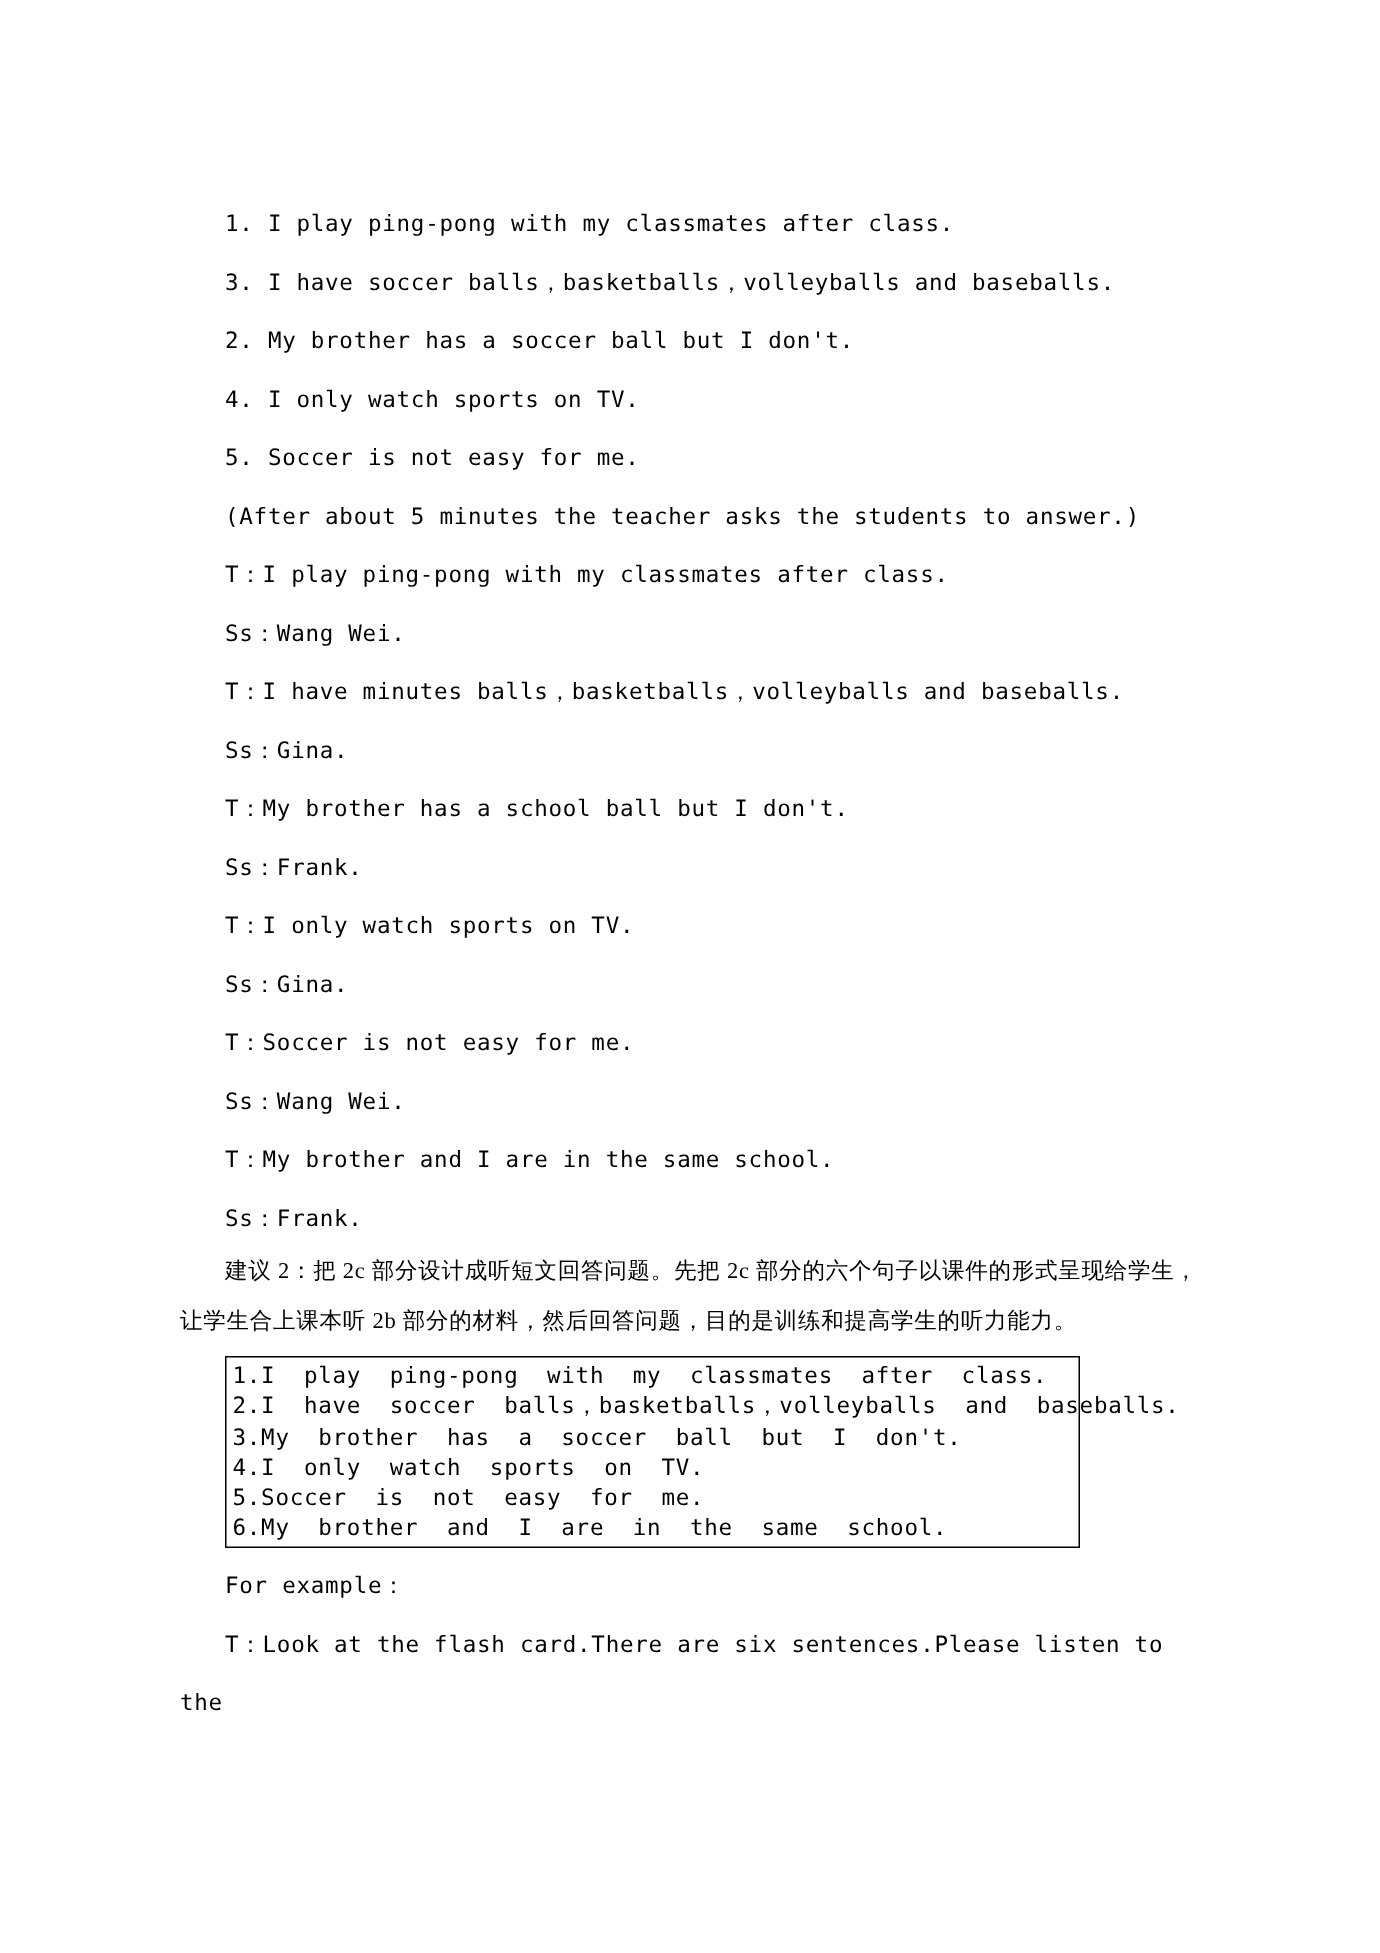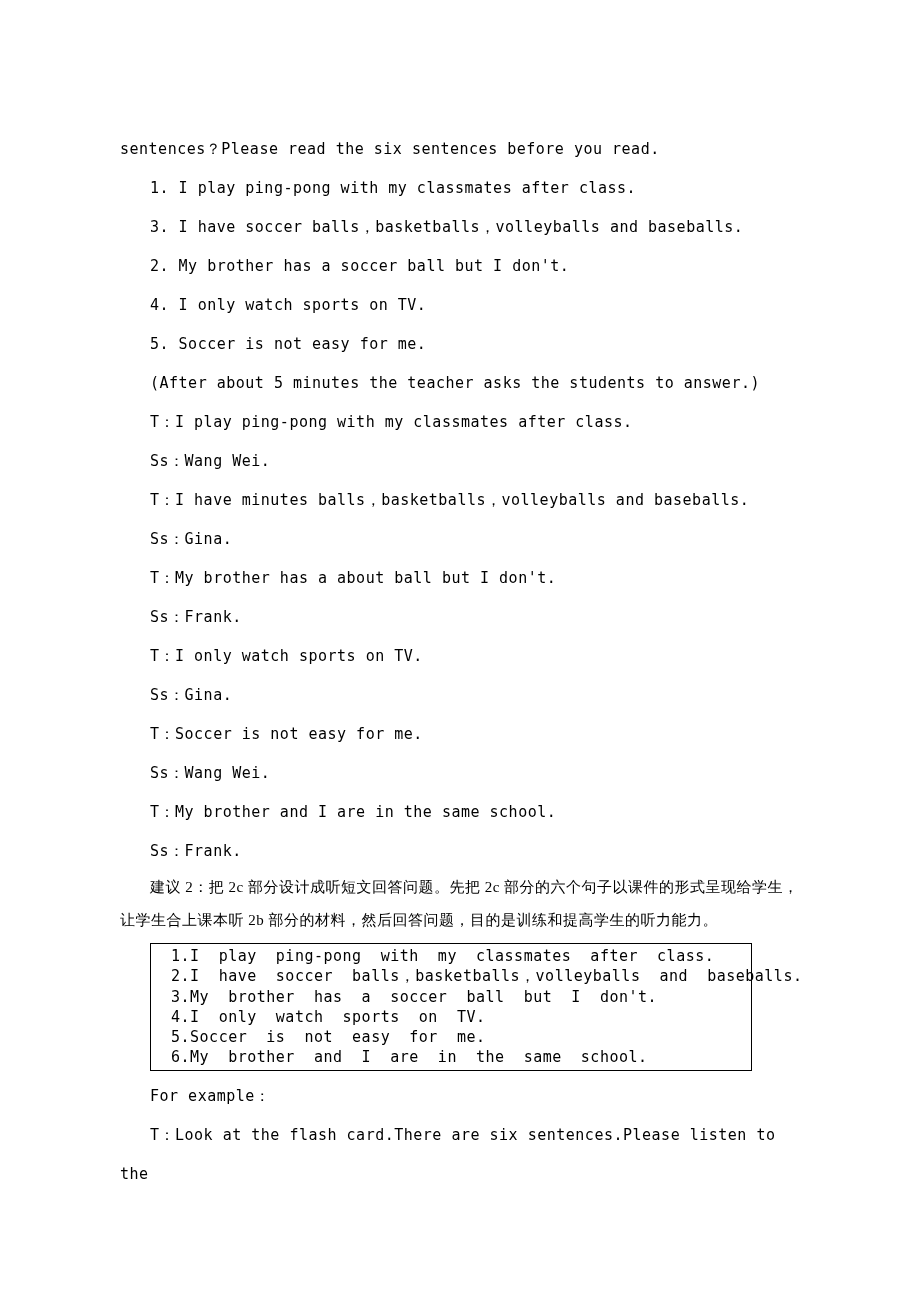--- a/index.html
+++ b/index.html
@@ -21,49 +21,48 @@
   }
   .indent {
     text-indent: 2em;
   }
   .mono {
     font-family: "SimSun", "宋体", monospace;
   }
   .box {
     border: 1px solid #000;
     margin: 6px 0 6px 2em;
-    padding: 2px 20px;
+    padding: 2px 4px;
     line-height: 1.35;
     font-size: 15px;
     width: 560px;
   }
   .box p {
     margin: 0;
     white-space: pre;
   }
   .box p.last {
   }
 </style>
 </head>
 <body>
 
 <div class="page">
 
-  <p class="para mono">sentences？Please read the six sentences before you read.</p>
   <p class="para indent mono">1. I play ping-pong with my classmates after class.</p>
   <p class="para indent mono">3. I have soccer balls，basketballs，volleyballs and baseballs.</p>
   <p class="para indent mono">2. My brother has a soccer ball but I don't.</p>
   <p class="para indent mono">4. I only watch sports on TV.</p>
   <p class="para indent mono">5. Soccer is not easy for me.</p>
   <p class="para indent mono">(After about 5 minutes the teacher asks the students to answer.)</p>
   <p class="para indent mono">T：I play ping-pong with my classmates after class.</p>
   <p class="para indent mono">Ss：Wang Wei.</p>
   <p class="para indent mono">T：I have minutes balls，basketballs，volleyballs and baseballs.</p>
   <p class="para indent mono">Ss：Gina.</p>
-  <p class="para indent mono">T：My brother has a about ball but I don't.</p>
+  <p class="para indent mono">T：My brother has a school ball but I don't.</p>
   <p class="para indent mono">Ss：Frank.</p>
   <p class="para indent mono">T：I only watch sports on TV.</p>
   <p class="para indent mono">Ss：Gina.</p>
   <p class="para indent mono">T：Soccer is not easy for me.</p>
   <p class="para indent mono">Ss：Wang Wei.</p>
   <p class="para indent mono">T：My brother and I are in the same school.</p>
   <p class="para indent mono">Ss：Frank.</p>
 
   <p class="para indent" style="line-height:2.2;">建议 2：把 2c 部分设计成听短文回答问题。先把 2c 部分的六个句子以课件的形式呈现给学生，让学生合上课本听 2b 部分的材料，然后回答问题，目的是训练和提高学生的听力能力。</p>
 

